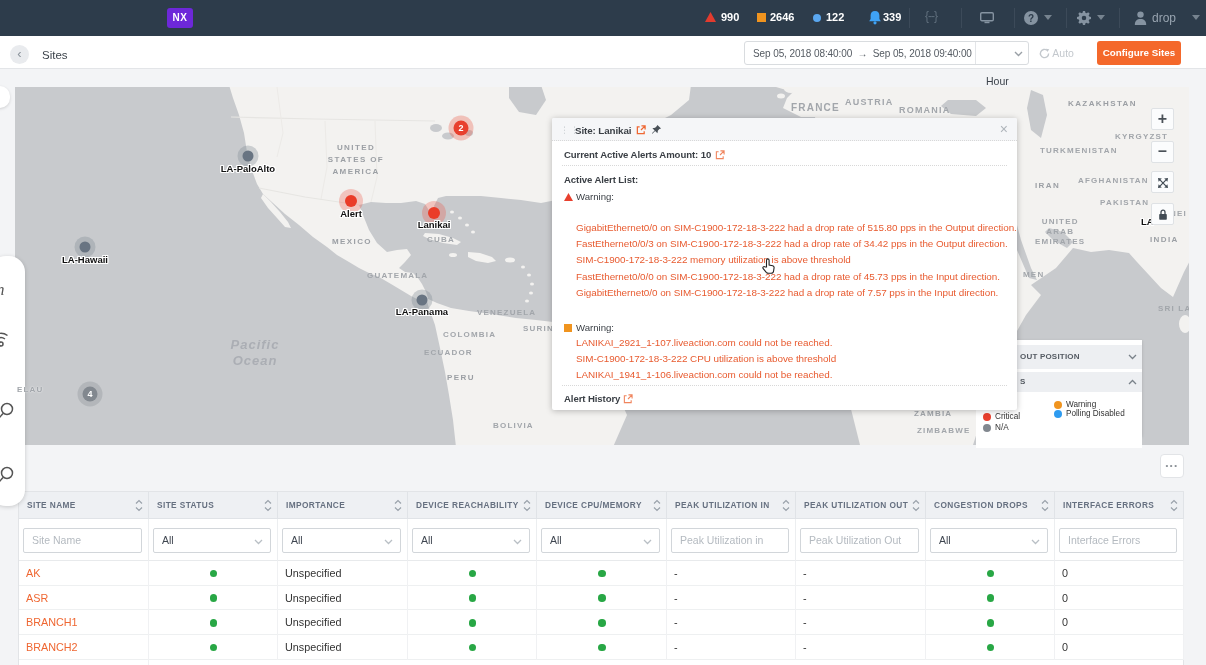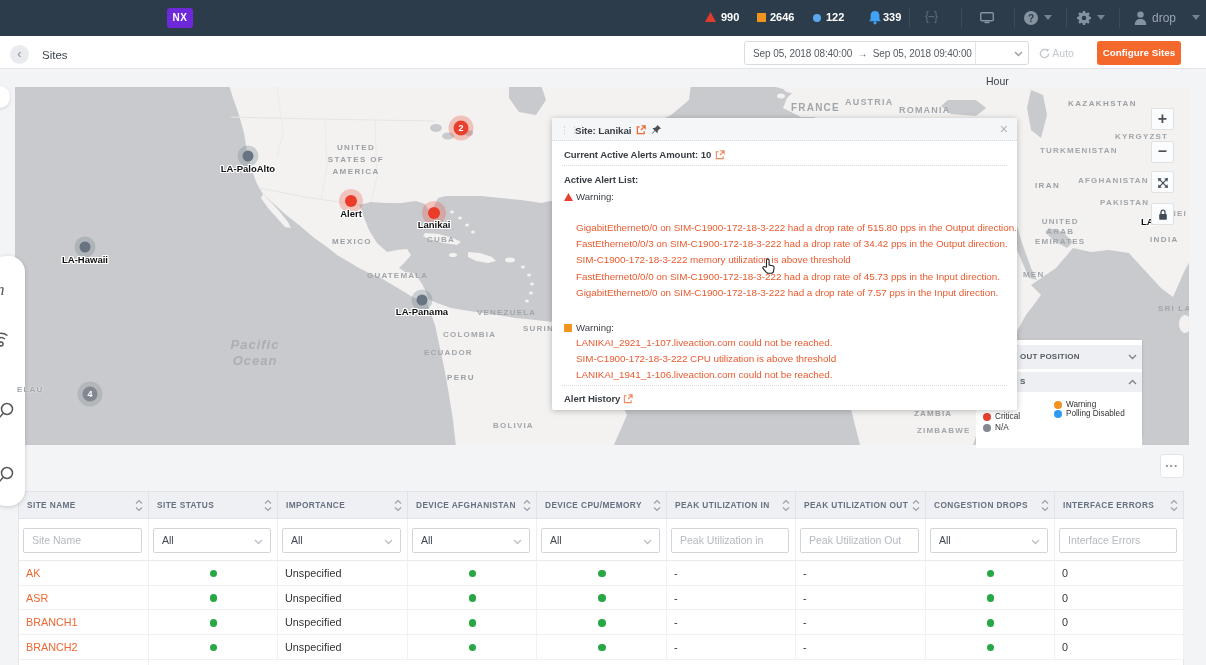--- a/index.html
+++ b/index.html
@@ -362,21 +362,21 @@
       <div class="th" style="left:130px;width:129px">SITE STATUS</div>
       <svg class="sort" style="left:245px" width="8" height="13">
         <path d="M1 4.5 L4 1.5 L7 4.5" stroke="#9aa2ab" stroke-width="1.2" fill="none"></path>
         <path d="M1 8.5 L4 11.5 L7 8.5" stroke="#9aa2ab" stroke-width="1.2" fill="none"></path>
       </svg>
       <div class="th" style="left:259px;width:130px">IMPORTANCE</div>
       <svg class="sort" style="left:375px" width="8" height="13">
         <path d="M1 4.5 L4 1.5 L7 4.5" stroke="#9aa2ab" stroke-width="1.2" fill="none"></path>
         <path d="M1 8.5 L4 11.5 L7 8.5" stroke="#9aa2ab" stroke-width="1.2" fill="none"></path>
       </svg>
-      <div class="th" style="left:389px;width:129px">DEVICE AFGHANISTAN</div>
+      <div class="th" style="left:389px;width:129px">DEVICE REACHABILITY</div>
       <svg class="sort" style="left:504px" width="8" height="13">
         <path d="M1 4.5 L4 1.5 L7 4.5" stroke="#9aa2ab" stroke-width="1.2" fill="none"></path>
         <path d="M1 8.5 L4 11.5 L7 8.5" stroke="#9aa2ab" stroke-width="1.2" fill="none"></path>
       </svg>
       <div class="th" style="left:518px;width:130px">DEVICE CPU/MEMORY</div>
       <svg class="sort" style="left:634px" width="8" height="13">
         <path d="M1 4.5 L4 1.5 L7 4.5" stroke="#9aa2ab" stroke-width="1.2" fill="none"></path>
         <path d="M1 8.5 L4 11.5 L7 8.5" stroke="#9aa2ab" stroke-width="1.2" fill="none"></path>
       </svg>
       <div class="th" style="left:648px;width:129px">PEAK UTILIZATION IN</div>

